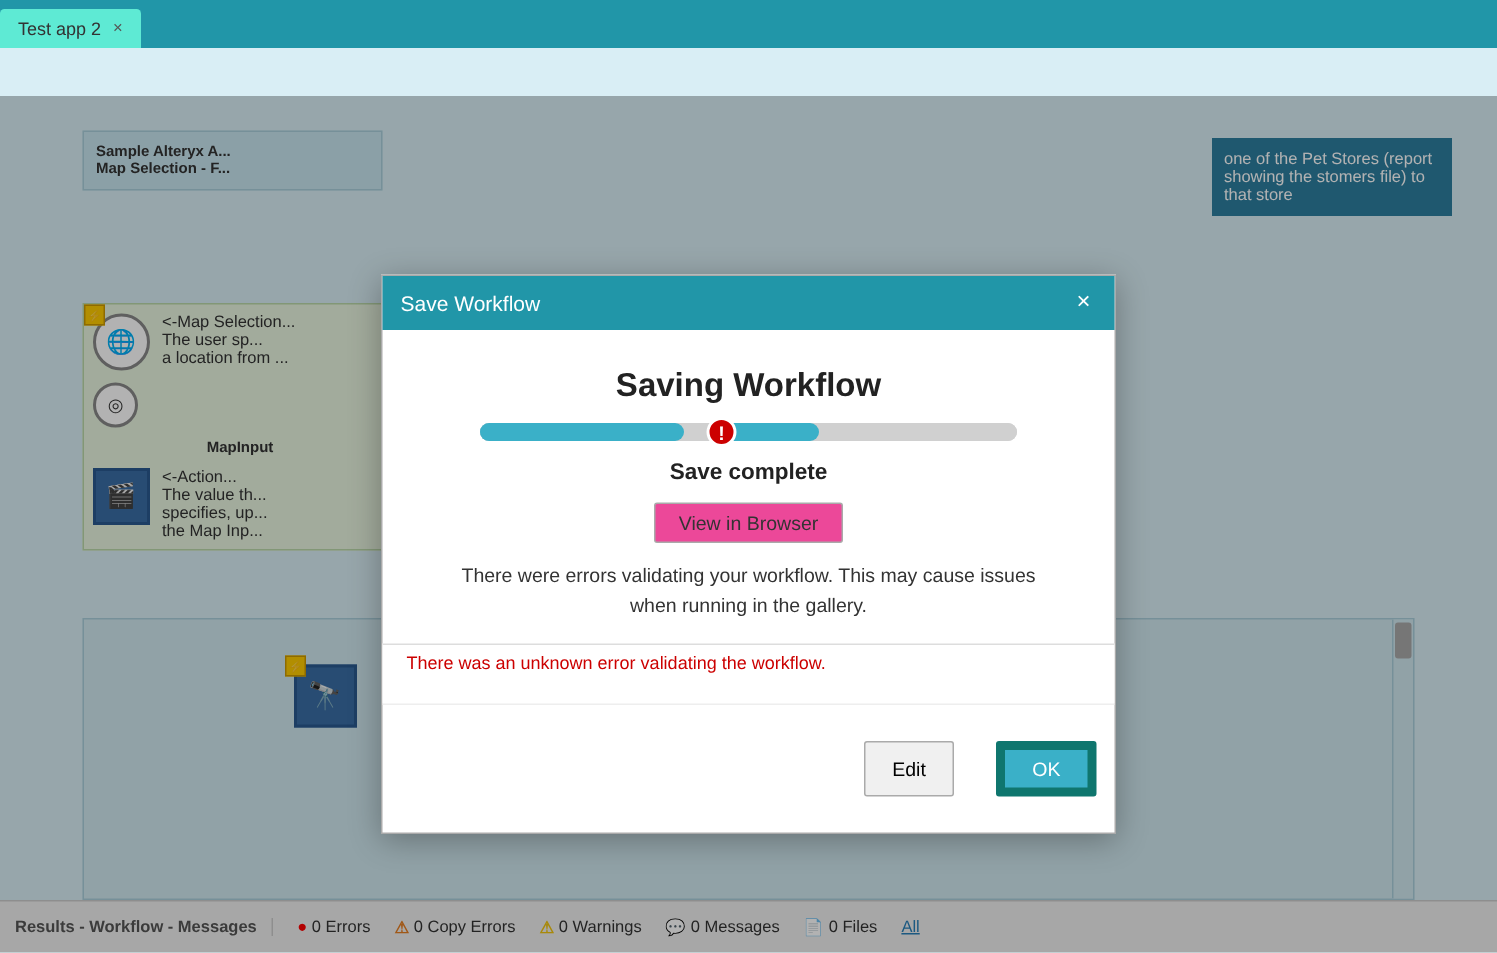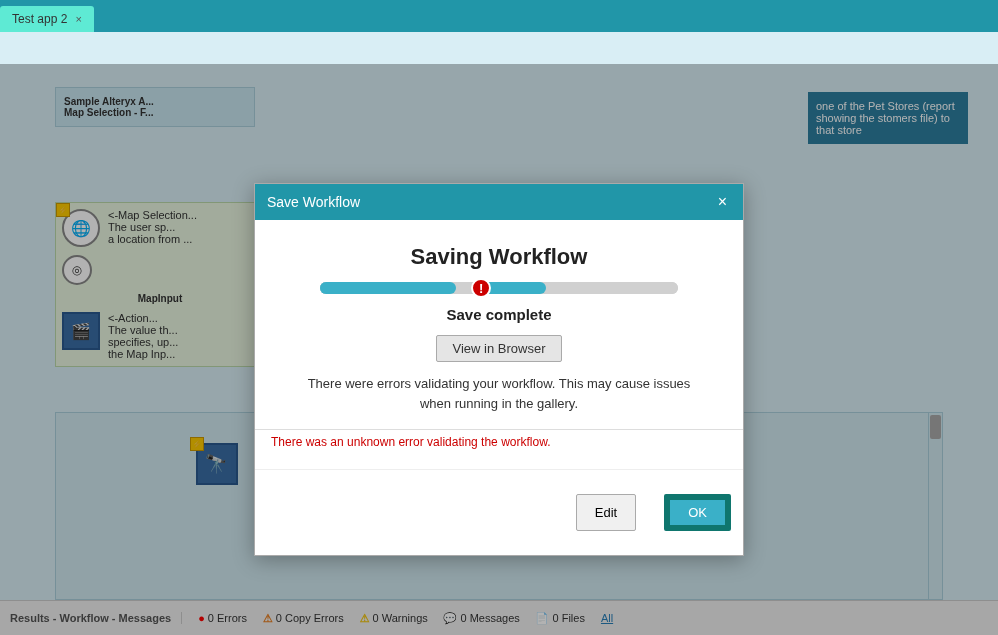--- a/index.html
+++ b/index.html
@@ -276,21 +276,21 @@
       position: absolute;
       left: 0;
     }
     .save-complete-text {
       font-size: 15px;
       font-weight: bold;
       color: #222;
     }
     .view-browser-btn {
       border: 1px solid #aaa;
-      background: #e5e5e5;
+      background: #ec4899;
       color: #333;
       padding: 5px 16px;
       font-size: 13px;
       cursor: pointer;
       border-radius: 2px;
     }
     .validation-warning {
       font-size: 13px;
       color: #333;
       text-align: center;

